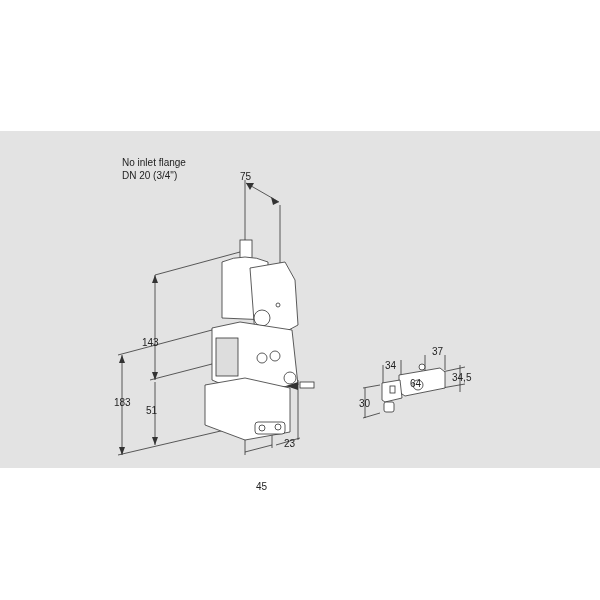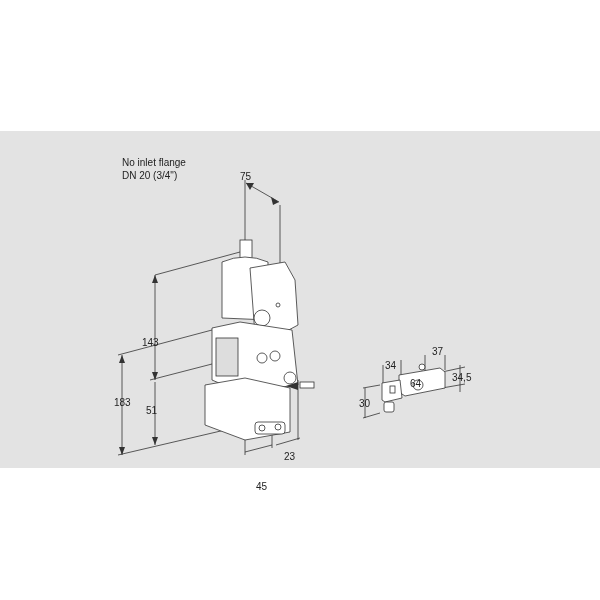--- a/index.html
+++ b/index.html
@@ -92,19 +92,19 @@
     <rect x="384" y="402" width="10" height="10" rx="2"></rect>
     <circle cx="422" cy="367" r="3"></circle>
   </g>
 </svg>
 
 <div class="dim" style="left:240px;top:172px;">75</div>
 <div class="dim" style="left:142px;top:338px;">143</div>
 <div class="dim" style="left:114px;top:398px;">183</div>
 <div class="dim" style="left:146px;top:406px;">51</div>
 <div class="dim" style="left:256px;top:446px;margin-top:36px;">45</div>
-<div class="dim" style="left:284px;top:439px;margin-top:13px;">23</div>
+<div class="dim" style="left:284px;top:439px;">23</div>
 
 <div class="dim" style="left:385px;top:361px;">34</div>
 <div class="dim" style="left:410px;top:355px;margin-top:24px;">64</div>
 <div class="dim" style="left:432px;top:347px;">37</div>
 <div class="dim" style="left:452px;top:373px;">34,5</div>
 <div class="dim" style="left:359px;top:399px;">30</div>
 
 </body></html>

